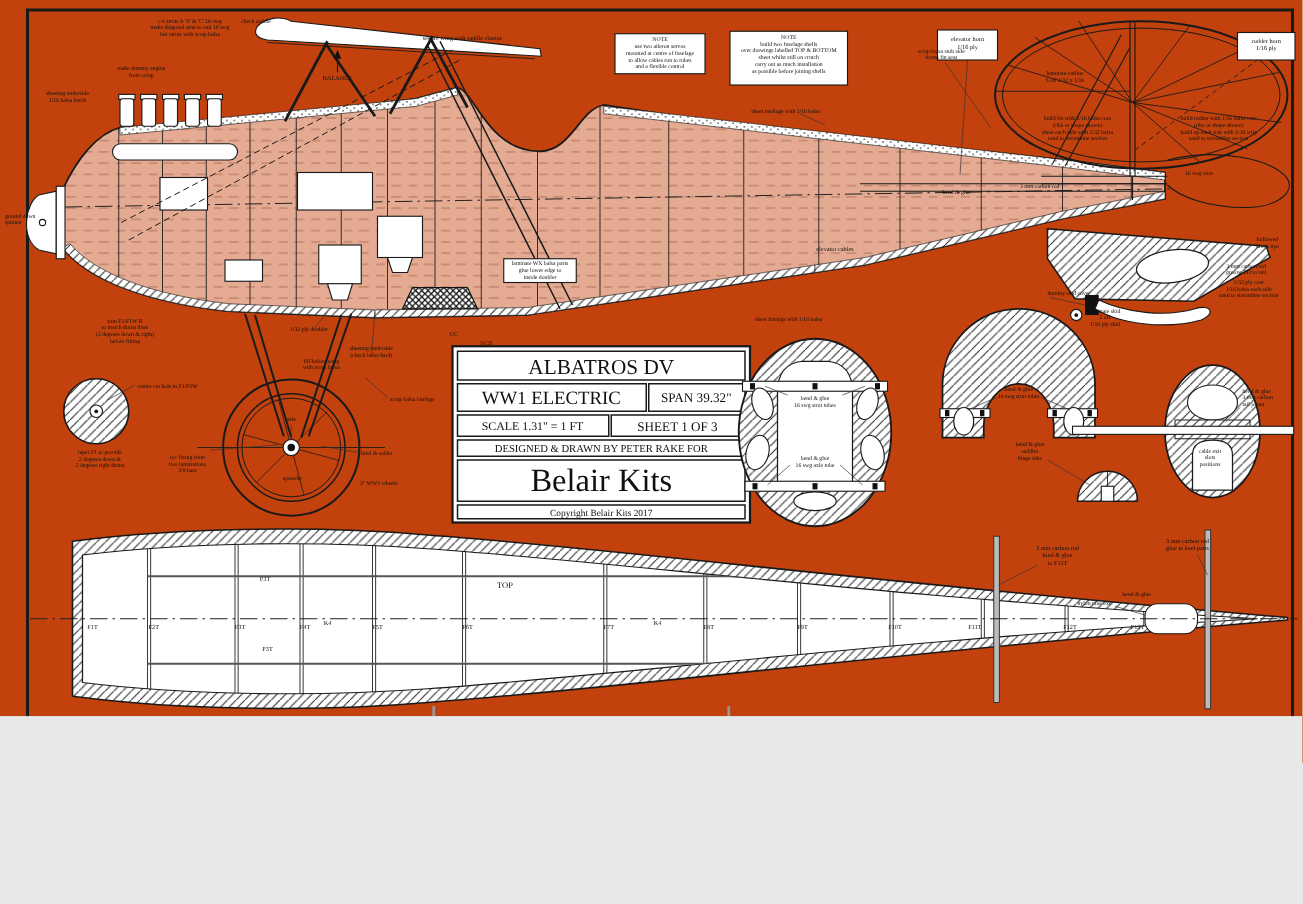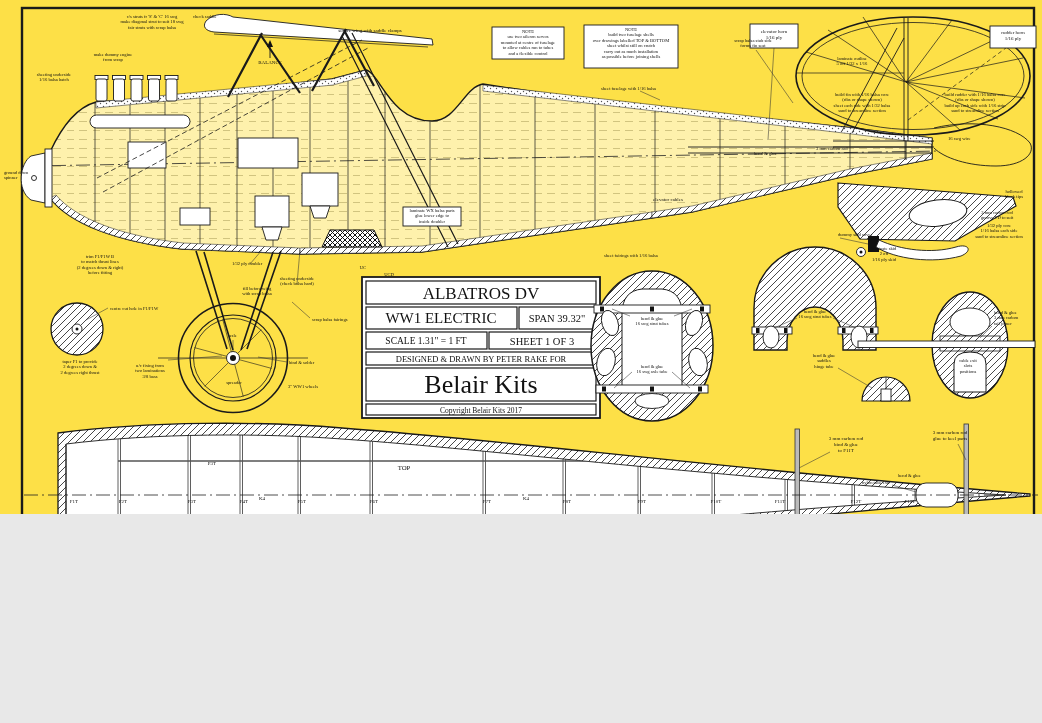--- a/index.html
+++ b/index.html
@@ -1,16 +1,16 @@
 <!DOCTYPE html>
 <html><head>
 <meta charset="utf-8">
 <style>
   html,body{margin:0;padding:0;background:#e8e8e8}
-  .page{width:1042px;height:514px;background:#fde047;position:relative;margin:0 auto;overflow:hidden}
+  .page{width:1042px;height:573px;background:#c2410c;position:relative;margin:0 auto;overflow:hidden}
   svg{display:block}
   svg text{font-family:"Liberation Serif",serif;fill:#111}
   .t42{font-size:4.6px}.t48{font-size:5px}.t6{font-size:6.8px}
   .mid{text-anchor:middle}
   .ol{fill:none;stroke:#1a1a1a;stroke-width:1.4}
   .ln{fill:none;stroke:#1a1a1a;stroke-width:0.9}
   .thin{fill:none;stroke:#1a1a1a;stroke-width:0.7}
   .wh{fill:#fff;stroke:#1a1a1a;stroke-width:0.9}
   .leader{stroke:#333;stroke-width:0.55;fill:none}
   .cl{stroke:#222;stroke-width:0.8;stroke-dasharray:14 4 2 4;fill:none}

